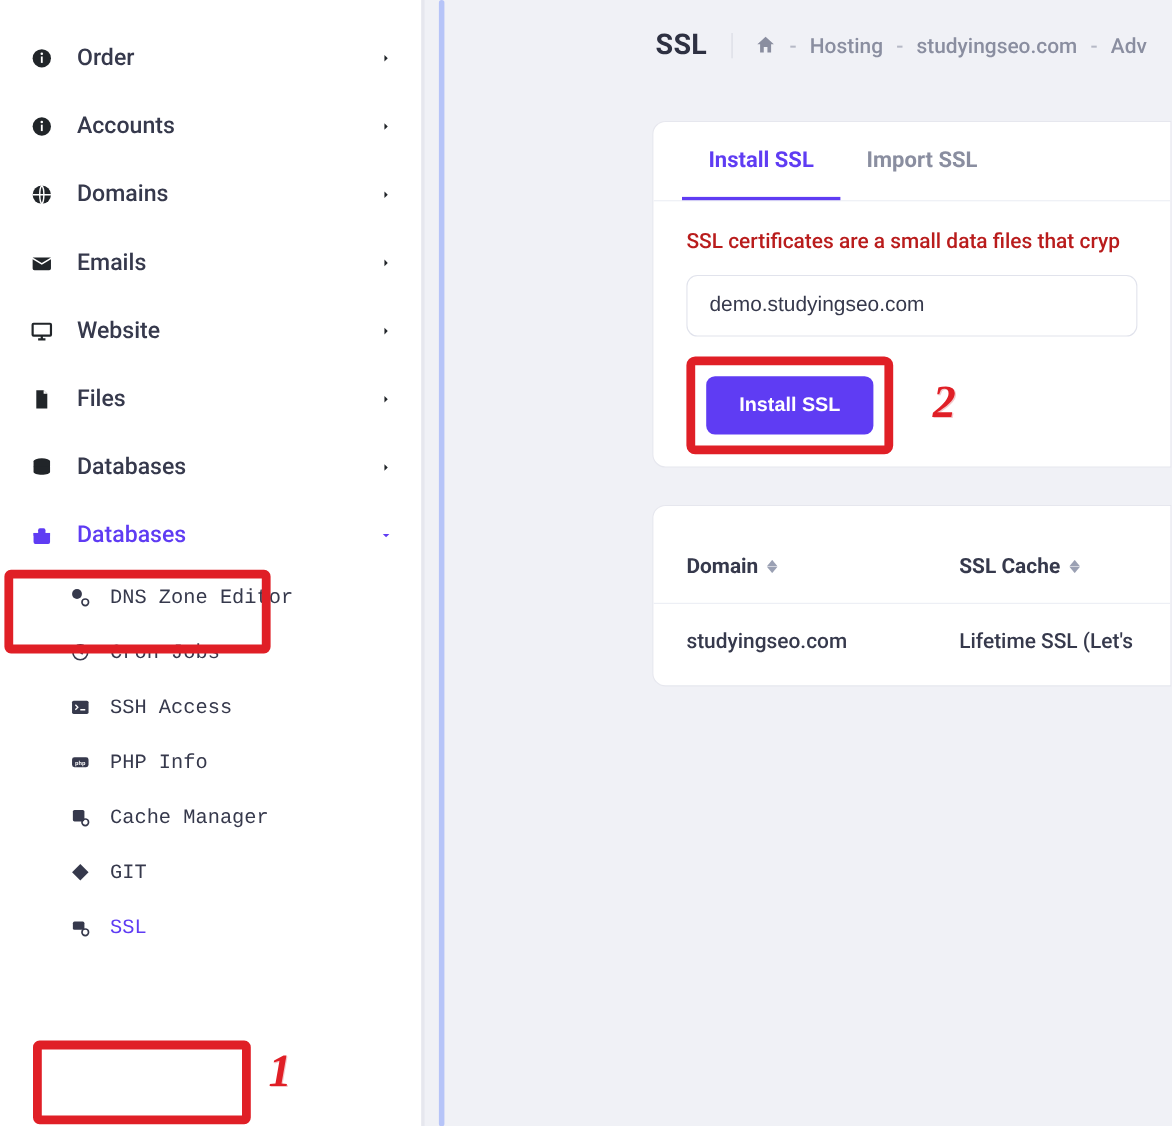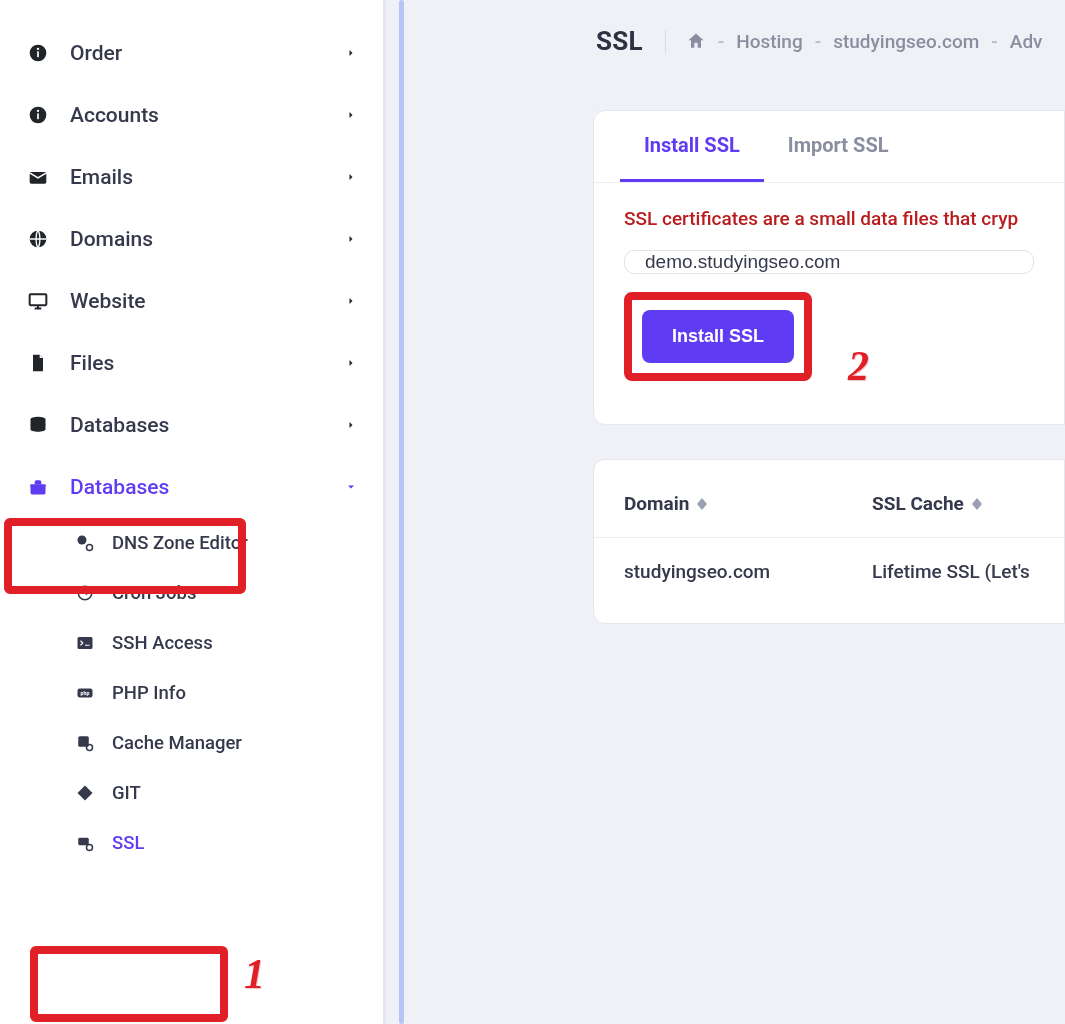--- a/index.html
+++ b/index.html
@@ -50,21 +50,21 @@
     display: inline-flex;
     align-items: center;
     justify-content: center;
     color: #212529;
   }
   .nav-item.active {
     color: #5f3cf3;
   }
   .nav-item.active .icon,
   .nav-item.active .chev { color: #5f3cf3; }
-  .sub-list { padding-left: 52px; }
+  .sub-list { padding-left: 40px; font-family: Liberation Mono, monospace; }
   .sub-item {
     display: flex;
     align-items: center;
     padding: 14px 26px 14px 22px;
     cursor: pointer;
     color: #36394c;
     font-size: 18.5px;
     font-weight: 500;
   }
   .sub-item .icon {
@@ -170,21 +170,21 @@
     margin-bottom: 20px;
     white-space: nowrap;
     overflow: hidden;
   }
   .input {
     width: 100%;
     border: 1px solid #e1e3ec;
     border-radius: 10px;
     font-size: 19px;
     color: #36394c;
-    padding: 0 20px;
+    padding: 16px 20px;
     font-weight: 500;
   }
 
   .install-wrap {
     margin-top: 18px;
     position: relative;
     display: inline-block;
     border: 8px solid #e01f26;
     border-radius: 8px;
     padding: 10px;
@@ -207,21 +207,21 @@
     font-family: Georgia, "Times New Roman", serif;
     font-size: 42px;
     font-style: italic;
     font-weight: 700;
     color: #e01f26;
     text-shadow: 1px 1px 0 #f3c9cb;
   }
 
   .table-head {
     display: flex;
-    padding: 32px 30px 22px 30px;
+    padding: 43px 30px 22px 30px;
     border-bottom: 1px solid #eceef4;
     font-size: 19px;
     font-weight: 700;
     color: #36394c;
   }
   .col-domain { width: 248px; display:flex; align-items:center; gap:8px;}
   .col-type { flex:1; display:flex; align-items:center; gap:8px;}
   .sort-icon { display:inline-flex; flex-direction:column; line-height:0; color:#9aa0b3; }
   .sort-icon svg { width:10px; height:6px; }
   .table-row {
@@ -303,39 +303,39 @@
       <span class="chev">
         <svg viewBox="0 0 24 24" width="14" height="14" fill="currentColor">
             <path d="M9 6l6 6-6 6z"></path>
           </svg>
       </span>
     </div>
 
     <div class="nav-item">
       <span class="icon">
         <svg viewBox="0 0 24 24" width="20" height="20" fill="currentColor">
-            <path d="M2 8l10 6 10-6v10a2 2 0 0 1-2 2H4a2 2 0 0 1-2-2V8zm0-2l10 6 10-6H2z"></path>
-          </svg>
-      </span>
-      <span>Emails</span>
-      <span class="chev">
-        <svg viewBox="0 0 24 24" width="14" height="14" fill="currentColor">
-            <path d="M9 6l6 6-6 6z"></path>
-          </svg>
-      </span>
-    </div>
-
-    <div class="nav-item">
-      <span class="icon">
-        <svg viewBox="0 0 24 24" width="20" height="20" fill="currentColor">
             <circle cx="12" cy="12" r="10"></circle>
             <path d="M2 12h20M12 2c3 3 3 17 0 20M12 2c-3 3-3 17 0 20" stroke="#fff" stroke-width="1.6" fill="none"></path>
           </svg>
       </span>
       <span>Domains</span>
+      <span class="chev">
+        <svg viewBox="0 0 24 24" width="14" height="14" fill="currentColor">
+            <path d="M9 6l6 6-6 6z"></path>
+          </svg>
+      </span>
+    </div>
+
+    <div class="nav-item">
+      <span class="icon">
+        <svg viewBox="0 0 24 24" width="20" height="20" fill="currentColor">
+            <path d="M2 8l10 6 10-6v10a2 2 0 0 1-2 2H4a2 2 0 0 1-2-2V8zm0-2l10 6 10-6H2z"></path>
+          </svg>
+      </span>
+      <span>Emails</span>
       <span class="chev">
         <svg viewBox="0 0 24 24" width="14" height="14" fill="currentColor">
             <path d="M9 6l6 6-6 6z"></path>
           </svg>
       </span>
     </div>
 
     <div class="nav-item">
       <span class="icon">
         <svg viewBox="0 0 24 24" width="20" height="20" fill="none" stroke="currentColor" stroke-width="2.4">

